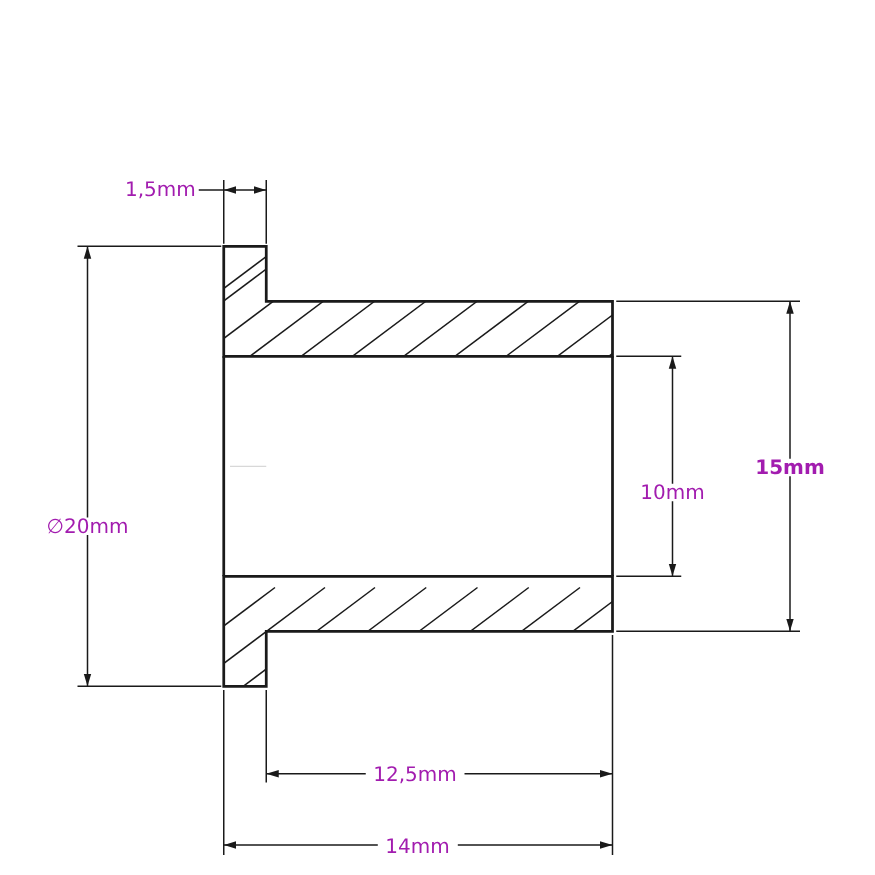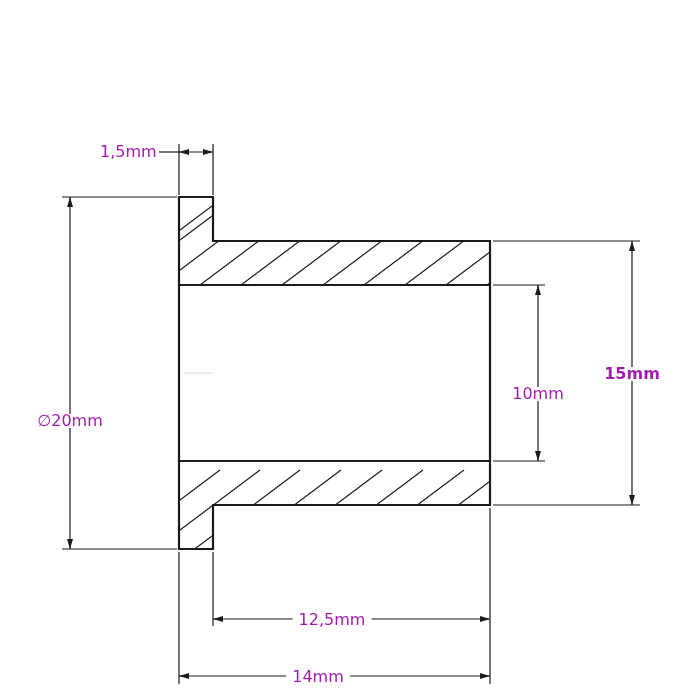--- a/index.html
+++ b/index.html
@@ -144,13 +144,13 @@
 <div class="dim-label center-y" style="left:98px; top:152px; padding:0 2px;">1,5mm</div>
 
 <div class="dim-label center-xy" style="left:70px; top:381px;margin-top:40px;">∅20mm</div>
 
 <div class="dim-label center-xy" style="left:538px; top:394px;">10mm</div>
 
 <div class="dim-label center-xy" style="left:632px; top:374px;font-weight:bold;">15mm</div>
 
 <div class="dim-label center-xy" style="left:332px; top:620px; padding:0 6px;">12,5mm</div>
 
-<div class="dim-label center-xy" style="left:318px; top:677px; padding:0 6px;">14mm</div>
+<div class="dim-label center-xy" style="left:334px; top:677px; padding:0 6px;">14mm</div>
 
 </body></html>

